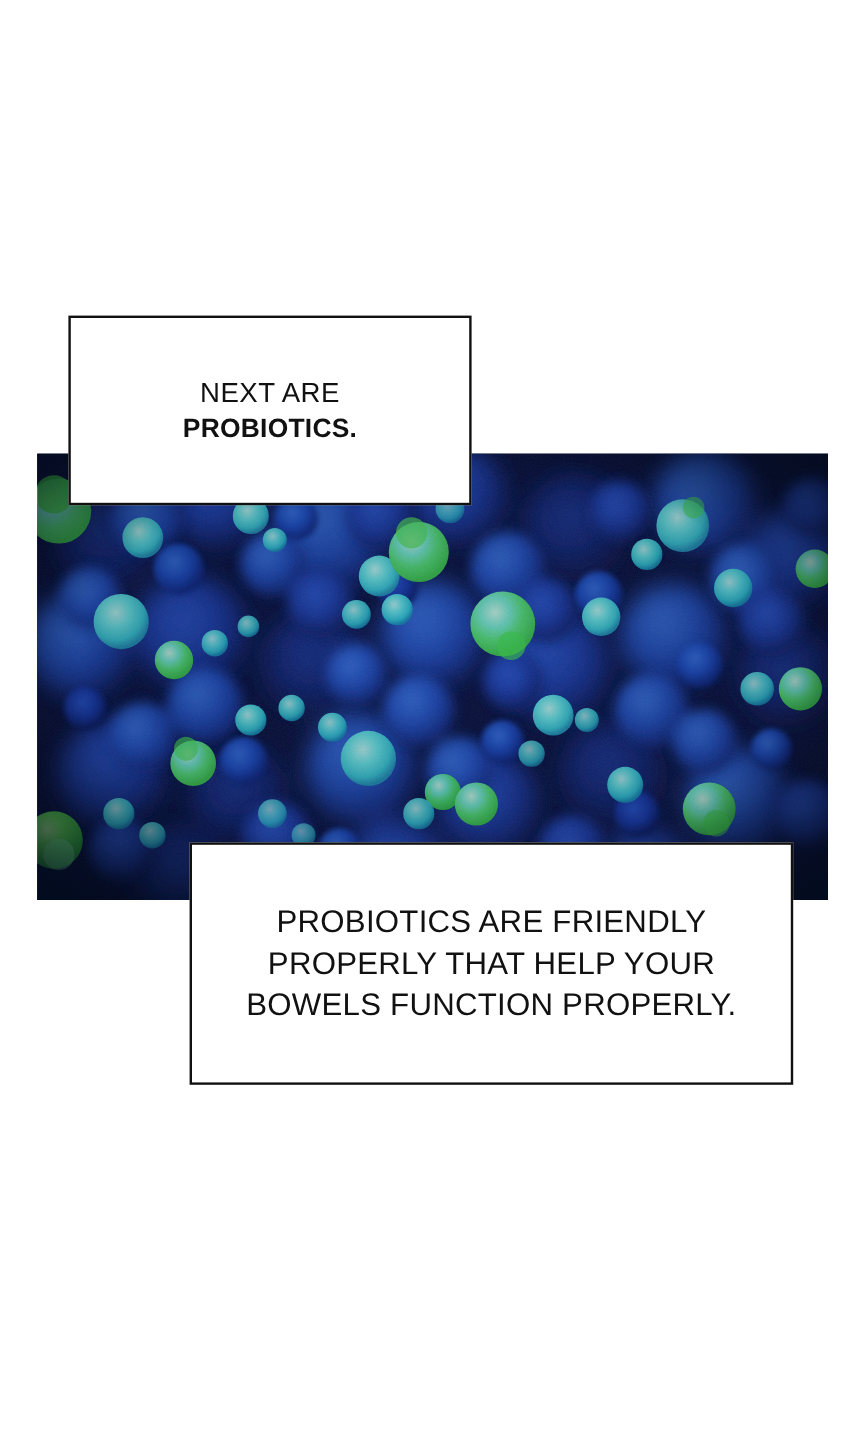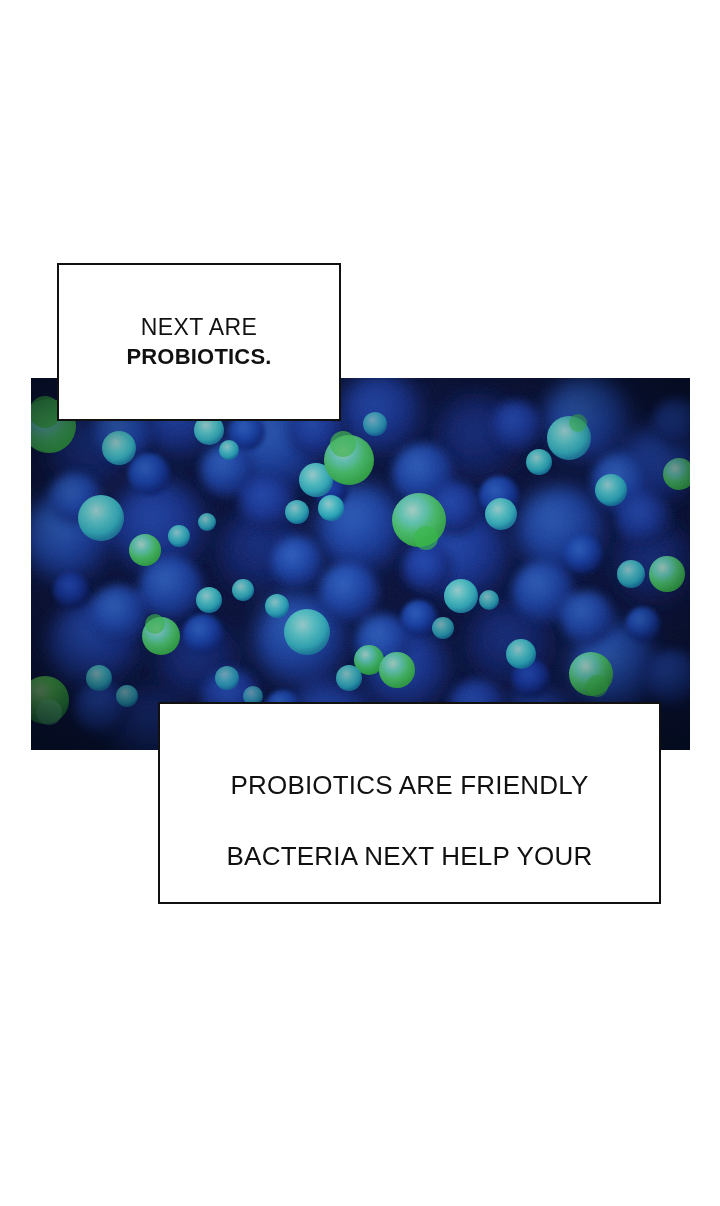--- a/index.html
+++ b/index.html
@@ -48,21 +48,21 @@
     flex-direction: column;
     align-items: center;
     justify-content: center;
     text-align: center;
     color: #111111;
   }
 
   .caption-top {
     left: 57px;
     top: 263px;
-    width: 284px;
+    width: 336px;
     height: 158px;
     padding: 8px 10px;
   }
   .caption-top .line-1 {
     font-size: 23px;
     font-weight: 400;
     letter-spacing: 0.4px;
     line-height: 1.28;
     white-space: nowrap;
   }
@@ -80,21 +80,20 @@
     width: 503px;
     height: 202px;
     padding: 10px 14px;
   }
   .caption-bottom .line {
     font-size: 26px;
     font-weight: 400;
     letter-spacing: 0.2px;
     line-height: 1.33;
     white-space: nowrap;
-    margin-top: 36px;
   }
 </style>
 </head>
 <body>
 
 <div id="page">
 
   <div class="photo-panel">
     <svg viewBox="0 0 659 372" preserveAspectRatio="none">
       <defs>
@@ -363,16 +362,17 @@
     </svg>
   </div>
 
   <div class="caption-box caption-top">
     <div class="line-1">NEXT ARE</div>
     <div class="line-2">PROBIOTICS.</div>
   </div>
 
   <div class="caption-box caption-bottom">
     <div class="line">PROBIOTICS ARE FRIENDLY</div>
-    <div class="line">BACTERIA NEXT HELP YOUR</div>
+    <div class="line">PROPERLY THAT HELP YOUR</div>
+    <div class="line">BOWELS FUNCTION PROPERLY.</div>
   </div>
 
 </div>
 
 </body></html>

